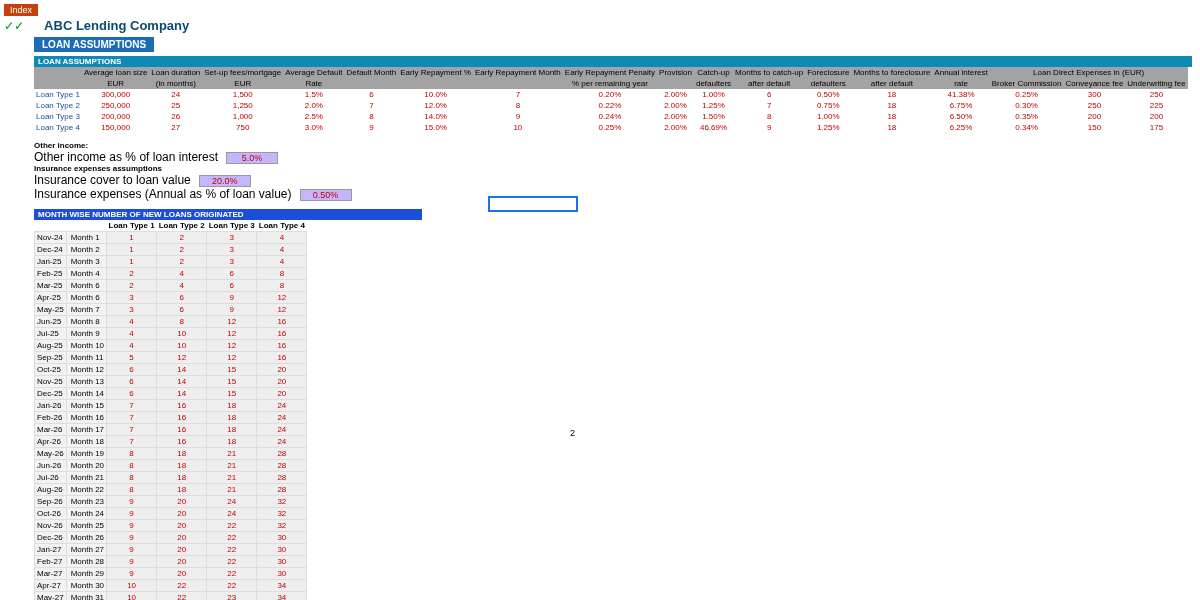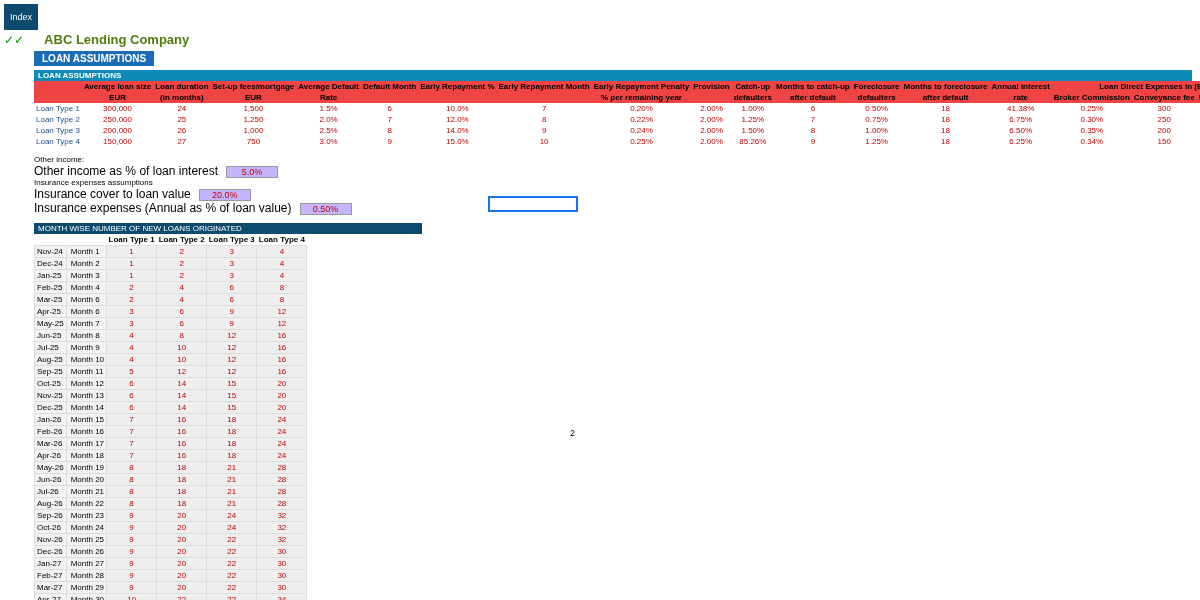--- a/index.html
+++ b/index.html
@@ -1,33 +1,33 @@
 <!DOCTYPE html>
 <html><head>
 <meta charset="utf-8">
 <style>
 body{margin:0;font-family:Arial,sans-serif;font-size:9px;color:#000;background:#fff}
 .wrap{padding:4px}
 .topbar{display:flex;align-items:center;gap:6px;margin-bottom:2px}
-.index-btn{background:#0c4a6e;color:#fff;padding:8px 6px;font-size:9px}
+.index-btn{background:#c2410c;color:#fff;padding:1px 6px;font-size:9px}
 .check{color:#090;font-size:12px}
-.title{color:#4d7c0f;font-weight:bold;font-size:13px;margin-left:20px}
+.title{color:#0c4a6e;font-weight:bold;font-size:13px;margin-left:20px}
 .banner{background:#1a6db5;color:#fff;font-weight:bold;padding:2px 8px;display:inline-block;margin:4px 0 4px 30px;font-size:10px}
 .section-hdr{background:#0d8ab5;color:#fff;font-weight:bold;padding:1px 4px;font-size:8px;margin-left:30px;margin-bottom:0;width:1150px}
 table{border-collapse:collapse;margin-left:30px}
 th,td{padding:1px 2px;text-align:center;font-size:8px;white-space:nowrap}
-.assum th{font-weight:bold;background:#ef4444}
+.assum th{font-weight:normal;background:#a3a3a3}
 .assum td.lbl{text-align:left;color:#1a4d8f}
 .assum td.v{color:#c00000}
 .group-hdr{font-weight:bold;text-align:center}
 .other{margin-left:30px;margin-top:8px}
-.other .lbl{font-weight:normal;font-size:8px}
+.other .lbl{font-weight:bold;font-size:8px}
 .other .sub{font-size:12px}
 .other .box{border:1px solid #999;background:#c4b5fd;width:50px;display:inline-block;text-align:center;color:#c00000;margin-left:8px}
-.months-hdr{background:#0c4a6e;color:#fff;font-weight:normal;padding:1px 4px;font-size:8px;margin-left:30px;margin-top:8px;width:380px}
+.months-hdr{background:#1d4ed8;color:#fff;font-weight:bold;padding:1px 4px;font-size:8px;margin-left:30px;margin-top:8px;width:380px}
 .months th{font-weight:bold;font-size:8px}
 .months td{font-size:8px;background:#f2f2f2;border:1px solid #ddd}
 .months td.d{text-align:left}
 .months td.m{text-align:left;padding-left:4px}
 .months td.n{text-align:center;color:#c00000;background:#eee}
 .sel{position:absolute;border:2px solid #1a73e8;width:86px;height:12px;left:488px;top:196px;background:transparent}
 .page2{position:absolute;left:570px;top:428px;font-size:9px}
 </style>
 </head>
 <body>
@@ -147,21 +147,21 @@
           <td class="lbl">Loan Type 4</td>
           <td class="v">150,000</td>
           <td class="v">27</td>
           <td class="v">750</td>
           <td class="v">3.0%</td>
           <td class="v">9</td>
           <td class="v">15.0%</td>
           <td class="v">10</td>
           <td class="v">0.25%</td>
           <td class="v">2.00%</td>
-          <td class="v">85.26%</td>
+          <td class="v">46.69%</td>
           <td class="v">9</td>
           <td class="v">1.25%</td>
           <td class="v">18</td>
           <td class="v">6.25%</td>
           <td class="v">0.34%</td>
           <td class="v">150</td>
           <td class="v">175</td>
         </tr>
       </tbody>
     </table>

